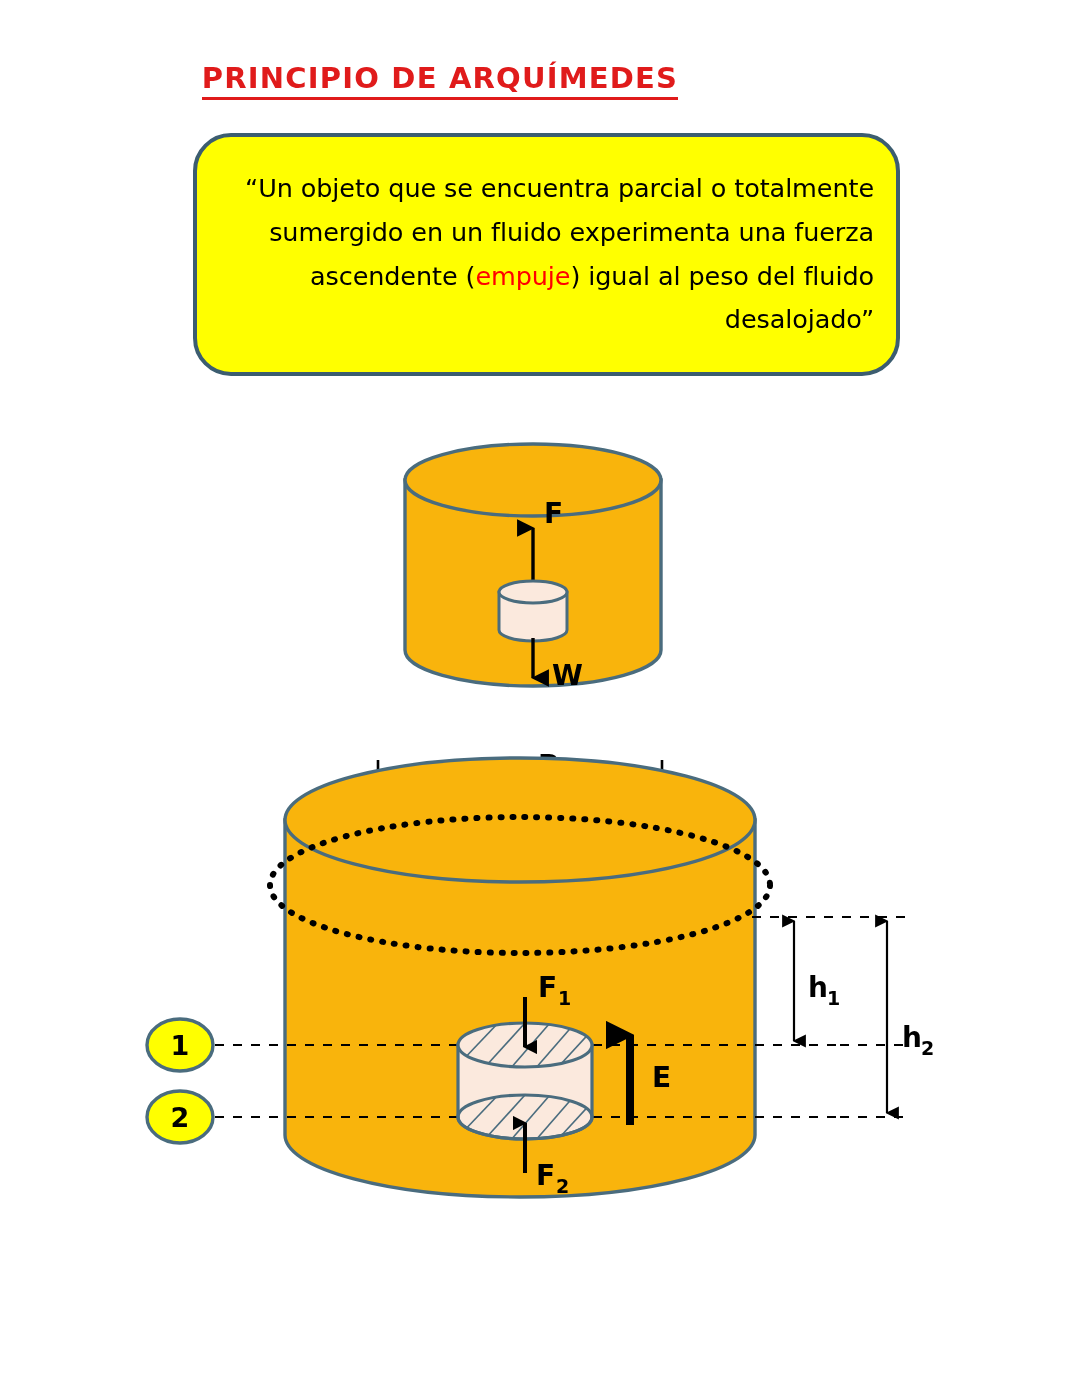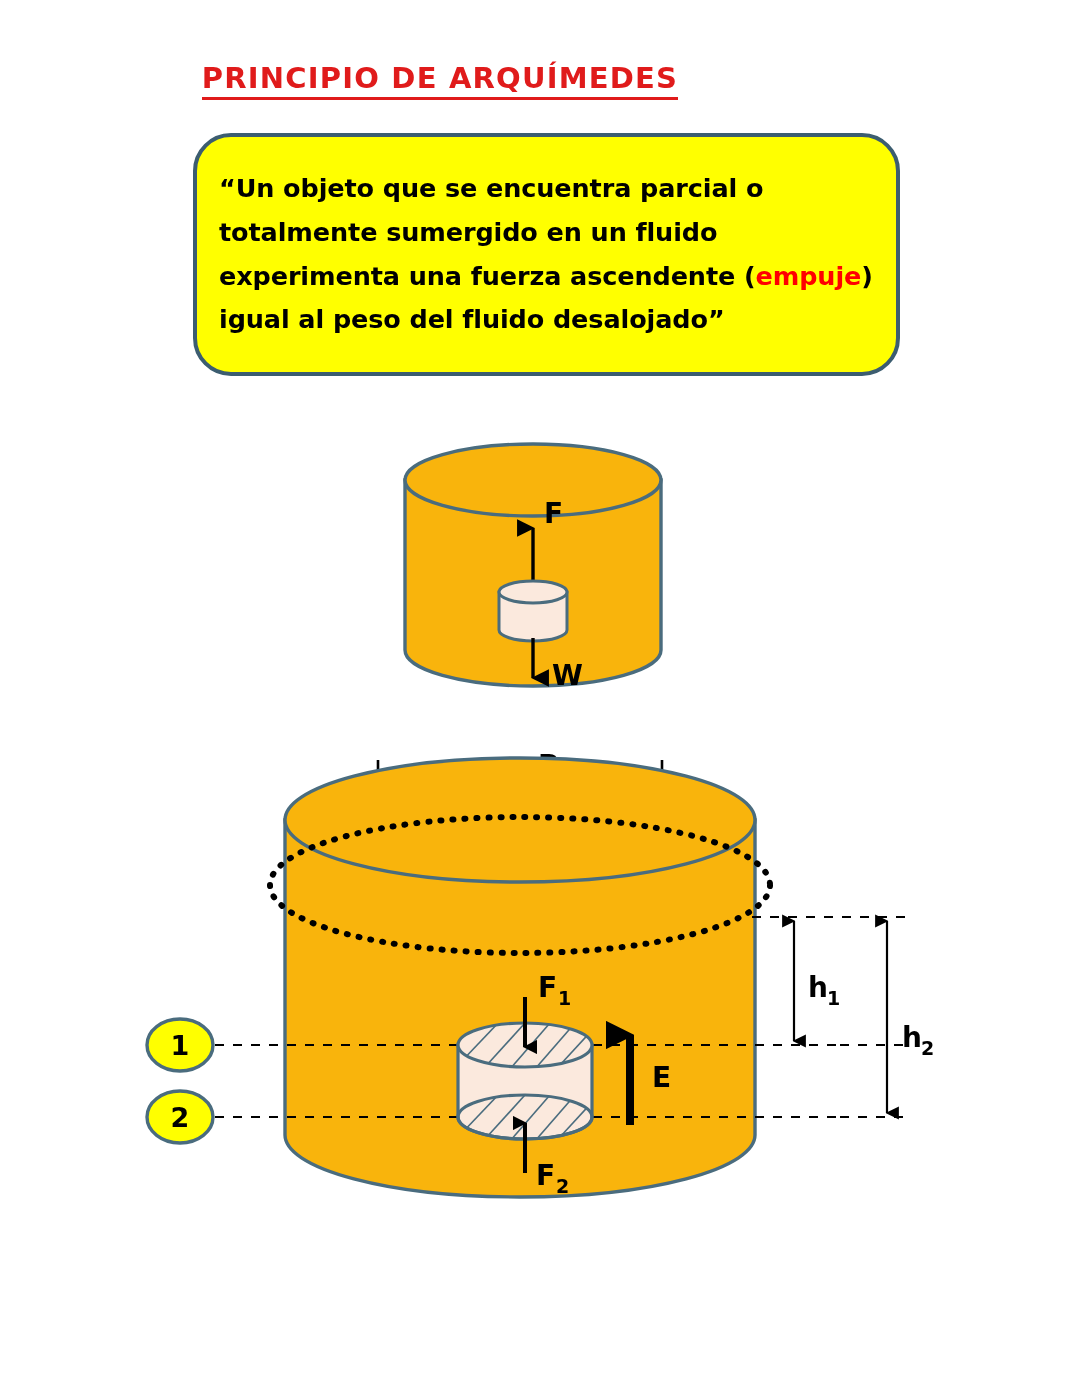--- a/index.html
+++ b/index.html
@@ -45,24 +45,24 @@
     box-sizing: border-box;
     background: #FFFF00;
     border: 4px solid #3C5D70;
     border-radius: 38px;
     display: flex;
     align-items: center;
     justify-content: center;
   }
   #statement-text {
     width: 655px;
-    text-align: left;
+    text-align: right;
     font-family: "DejaVu Sans", sans-serif;
     font-size: 25.5px;
-    font-weight: bold;
+    font-weight: normal;
     color: #000000;
     line-height: 1.72;
     letter-spacing: -0.1px;
   }
   #statement-text .hl {
     color: #FF0000;
   }
 
   
   .figure {

